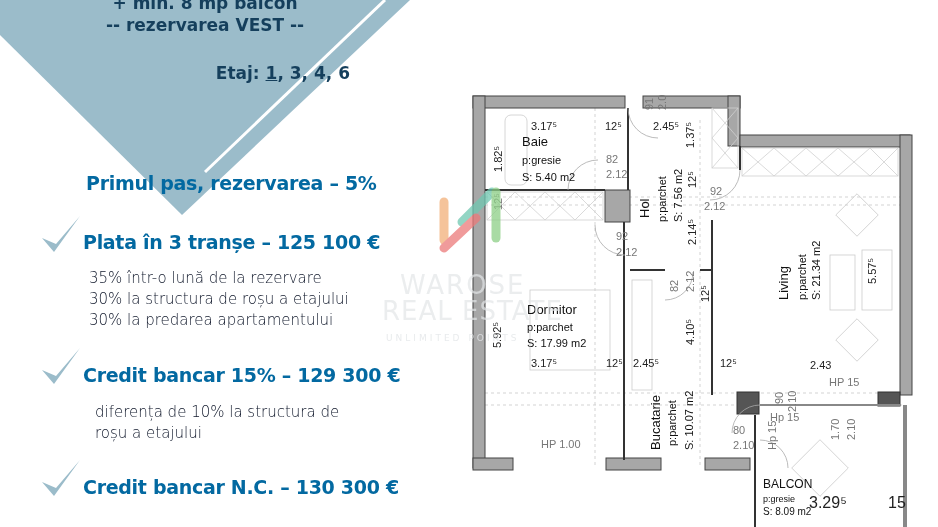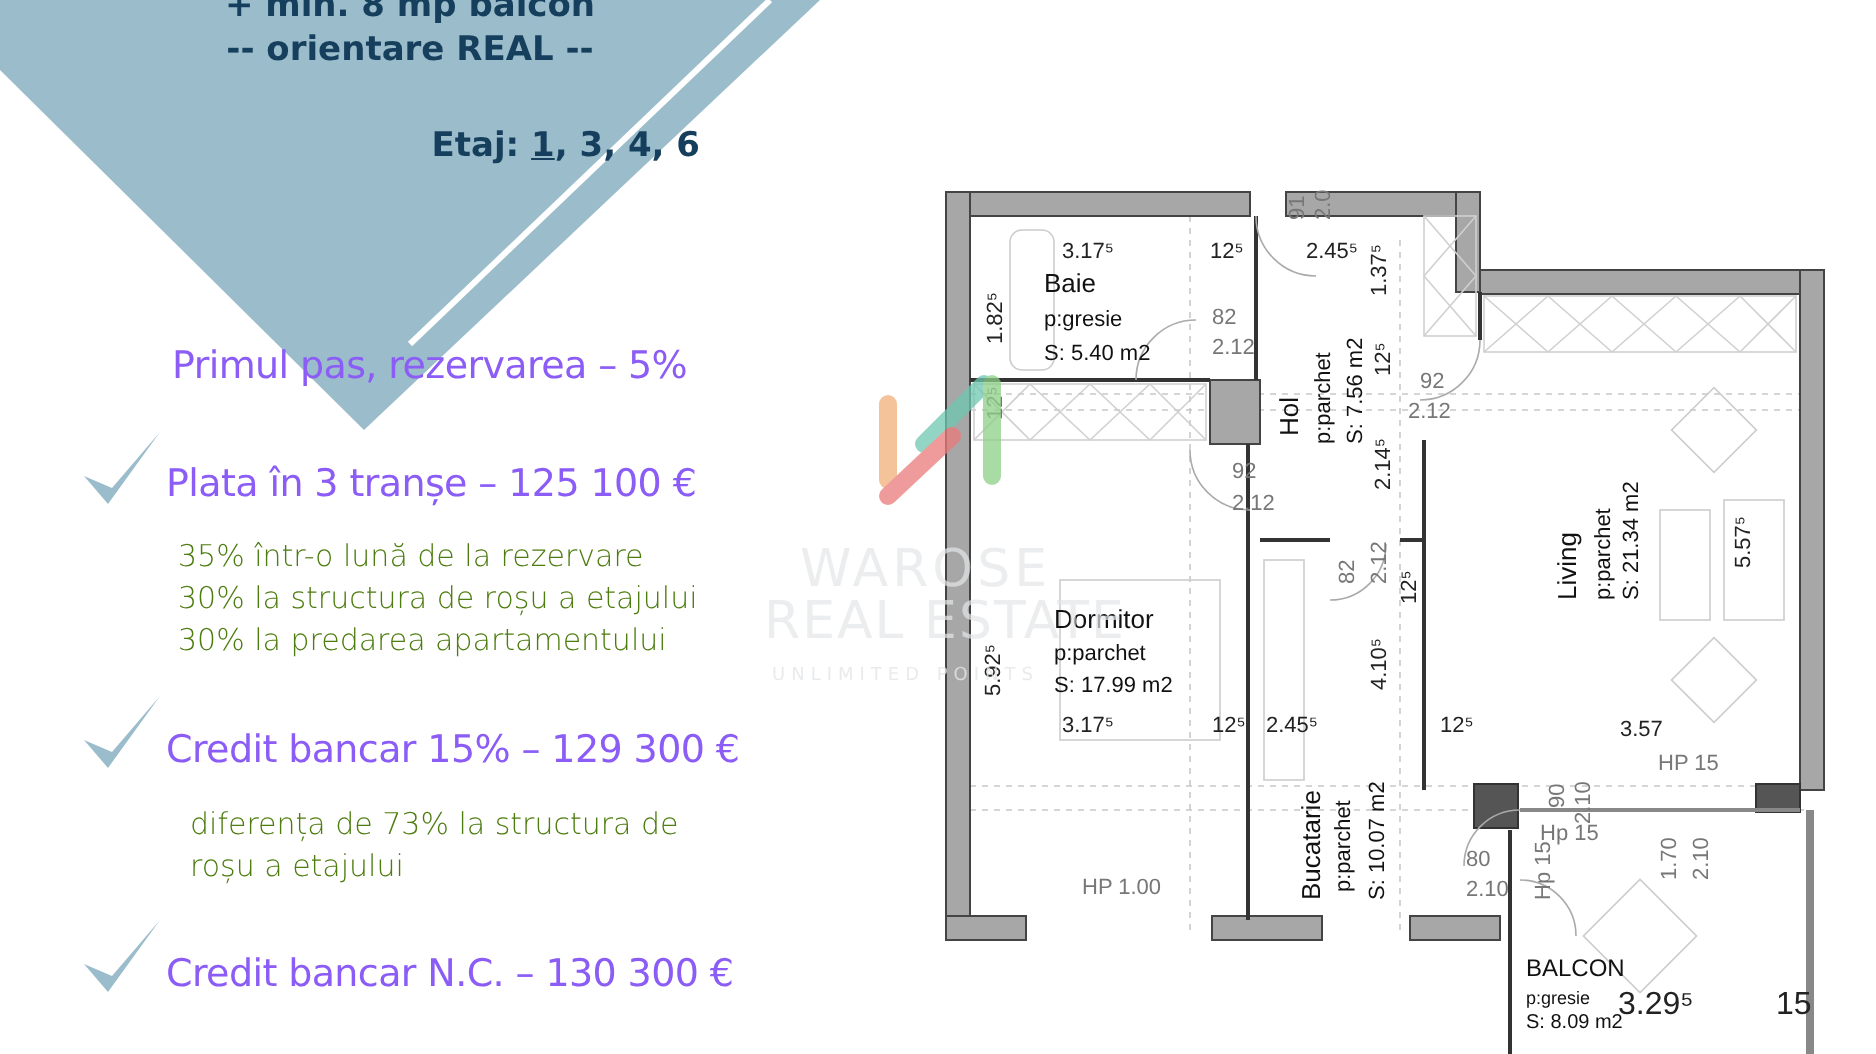--- a/index.html
+++ b/index.html
@@ -1,60 +1,60 @@
 <!DOCTYPE html>
 <html><head>
 <meta charset="utf-8">
 <style>
   html, body { margin:0; padding:0; }
   body { width:938px; height:527px; overflow:hidden; background:#ffffff; position:relative; font-family:"DejaVu Sans", sans-serif; }
   .abs { position:absolute; }
   #bg-svg { position:absolute; left:0; top:0; }
   .tri-text { position:absolute; left:60px; width:290px; text-align:center; color:#153f5c; font-weight:bold; font-family:"DejaVu Sans", sans-serif; font-size:17px; line-height:22px; }
-  .head { position:absolute; color:#8b5cf6; font-weight:normal; font-family:"DejaVu Sans", sans-serif; font-size:19px; letter-spacing:-0.3px; white-space:nowrap; }
-  .sub { position:absolute; color:#4d7c0f; font-family:"DejaVu Sans", sans-serif; font-size:15px; line-height:21px; white-space:nowrap; font-weight:300; }
+  .head { position:absolute; color:#0369a1; font-weight:bold; font-family:"DejaVu Sans", sans-serif; font-size:19px; letter-spacing:-0.3px; white-space:nowrap; }
+  .sub { position:absolute; color:#0f172a; font-family:"DejaVu Sans", sans-serif; font-size:15px; line-height:21px; white-space:nowrap; font-weight:300; }
   .check { position:absolute; }
   .fp-text { position:absolute; font-family:"Liberation Sans", sans-serif; color:#111; white-space:nowrap; }
   .room-name { font-size:13px; }
   .room-small { font-size:11px; }
   .dim { font-size:11px; color:#222; }
   .dim-gray { font-size:11px; color:#777; }
   .rot { transform:rotate(-90deg); transform-origin:left top; }
   .wm { position:absolute; color:#e3e6e8; font-family:"DejaVu Sans", sans-serif; white-space:nowrap; }
 </style>
 </head>
 <body>
 
 <svg id="bg-svg" width="938" height="527">
   <polygon points="0,0 410,0 182,215 0,35" fill="#9bbcca"></polygon>
   <line x1="385" y1="0" x2="205" y2="172" stroke="#ffffff" stroke-width="3"></line>
 </svg>
 
 <div class="tri-text" style="top:-8px;">+ min. 8 mp balcon</div>
-<div class="tri-text" style="top:14px;">-- orientare REAL --</div>
+<div class="tri-text" style="top:14px;">-- rezervarea VEST --</div>
 <div class="tri-text" style="top:62px;text-align:right;">
   <span>Etaj:</span>
   <span style="text-decoration:underline;">1</span><span>, 3, 4, 6</span>
 </div>
 
 <div class="head" style="left:86px; top:172px;">Primul pas, rezervarea – 5%</div>
 
 <svg class="check" style="left:40px; top:214px;" width="42" height="42">
   <path d="M2,24 L14,38 L40,2 L16,30 Z" fill="#9bbcca"></path>
 </svg>
 <div class="head" style="left:83px; top:231px;">Plata în 3 tranșe – 125 100 €</div>
 <div class="sub" style="left:89px; top:268px;">35% într-o lună de la rezervare</div>
 <div class="sub" style="left:89px; top:289px;">30% la structura de roșu a etajului</div>
 <div class="sub" style="left:89px; top:310px;">30% la predarea apartamentului</div>
 
 <svg class="check" style="left:40px; top:346px;" width="42" height="42">
   <path d="M2,24 L14,38 L40,2 L16,30 Z" fill="#9bbcca"></path>
 </svg>
 <div class="head" style="left:83px; top:364px;">Credit bancar 15% – 129 300 €</div>
-<div class="sub" style="left:95px; top:402px;">diferența de 73% la structura de</div>
+<div class="sub" style="left:95px; top:402px;">diferența de 10% la structura de</div>
 <div class="sub" style="left:95px; top:423px;">roșu a etajului</div>
 
 <svg class="check" style="left:40px; top:458px;" width="42" height="42">
   <path d="M2,24 L14,38 L40,2 L16,30 Z" fill="#9bbcca"></path>
 </svg>
 <div class="head" style="left:83px; top:476px;">Credit bancar N.C. – 130 300 €</div>
 
 <svg class="abs" style="left:0; top:0;" width="938" height="527">
   <g fill="none" stroke="#c8c8c8" stroke-width="0.8">
 
@@ -184,21 +184,21 @@
 <div class="fp-text dim" style="left:531px; top:357px;">3.17⁵</div>
 <div class="fp-text dim" style="left:606px; top:357px;">12⁵</div>
 <div class="fp-text dim" style="left:633px; top:357px;">2.45⁵</div>
 <div class="fp-text dim rot" style="left:684px; top:345px;">4.10⁵</div>
 <div class="fp-text dim" style="left:720px; top:357px;">12⁵</div>
 
 <div class="fp-text room-name rot" style="left:776px; top:300px;">Living</div>
 <div class="fp-text room-small rot" style="left:796px; top:300px;">p:parchet</div>
 <div class="fp-text room-small rot" style="left:810px; top:300px;">S: 21.34 m2</div>
 <div class="fp-text dim rot" style="left:866px; top:284px;">5.57⁵</div>
-<div class="fp-text dim" style="left:810px; top:359px;">3.57</div>
+<div class="fp-text dim" style="left:810px; top:359px;">2.43</div>
 <div class="fp-text dim-gray" style="left:829px; top:376px;">HP 15</div>
 <div class="fp-text dim-gray rot" style="left:773px; top:404px;">90</div>
 <div class="fp-text dim-gray rot" style="left:786px; top:412px;">2.10</div>
 
 <div class="fp-text dim-gray" style="left:541px; top:438px;">HP 1.00</div>
 <div class="fp-text room-name rot" style="left:648px; top:450px;">Bucatarie</div>
 <div class="fp-text room-small rot" style="left:666px; top:446px;">p:parchet</div>
 <div class="fp-text room-small rot" style="left:683px; top:450px;">S: 10.07 m2</div>
 <div class="fp-text dim-gray" style="left:733px; top:424px;">80</div>
 <div class="fp-text dim-gray" style="left:733px; top:439px;">2.10</div>

